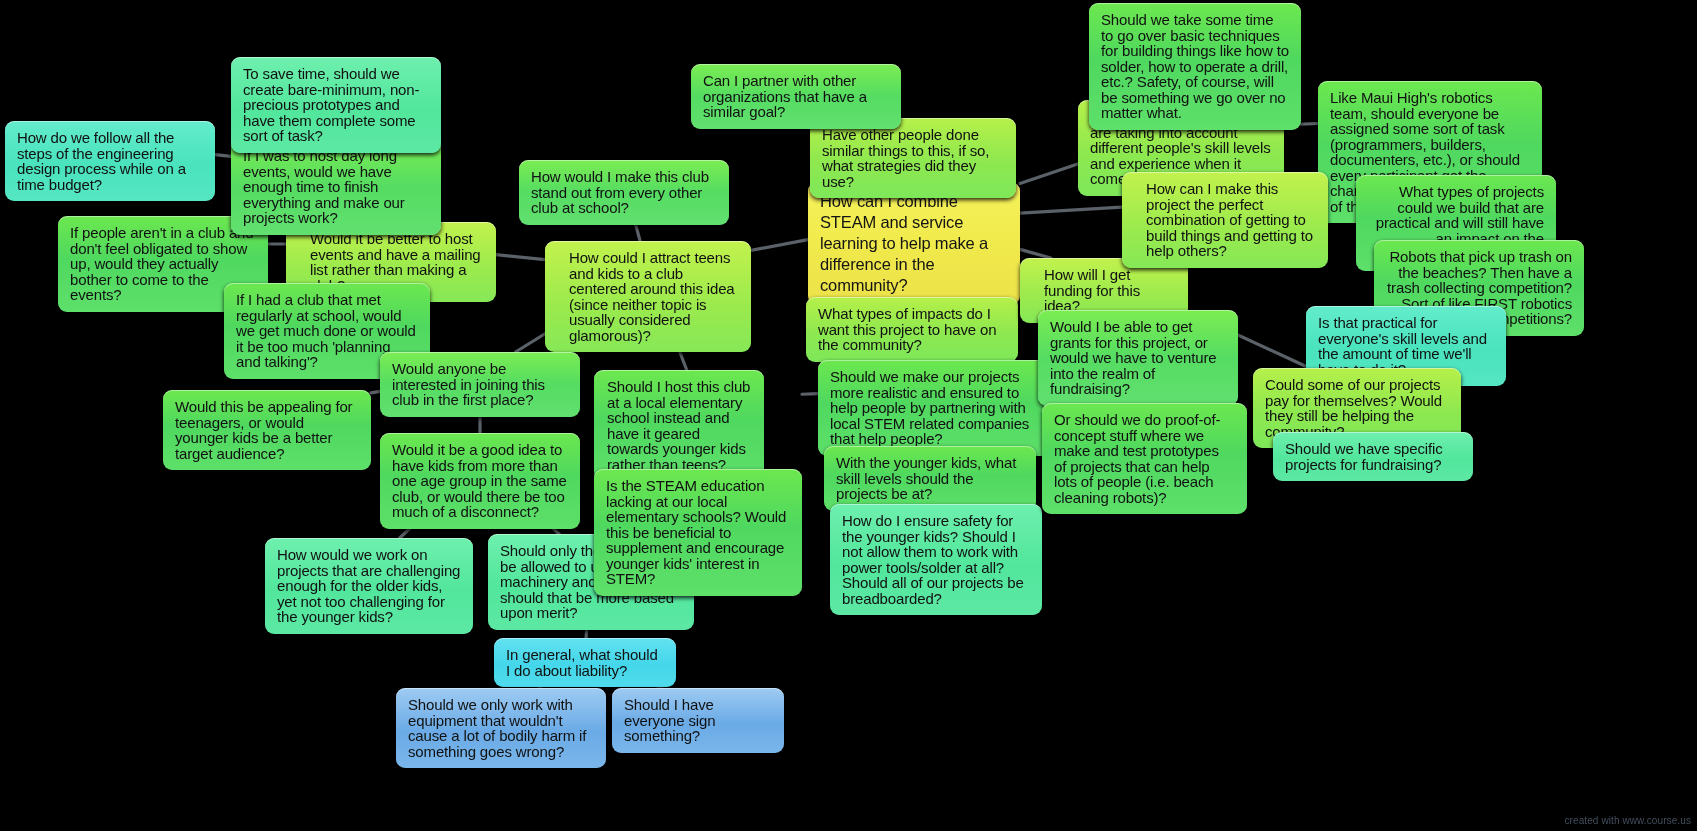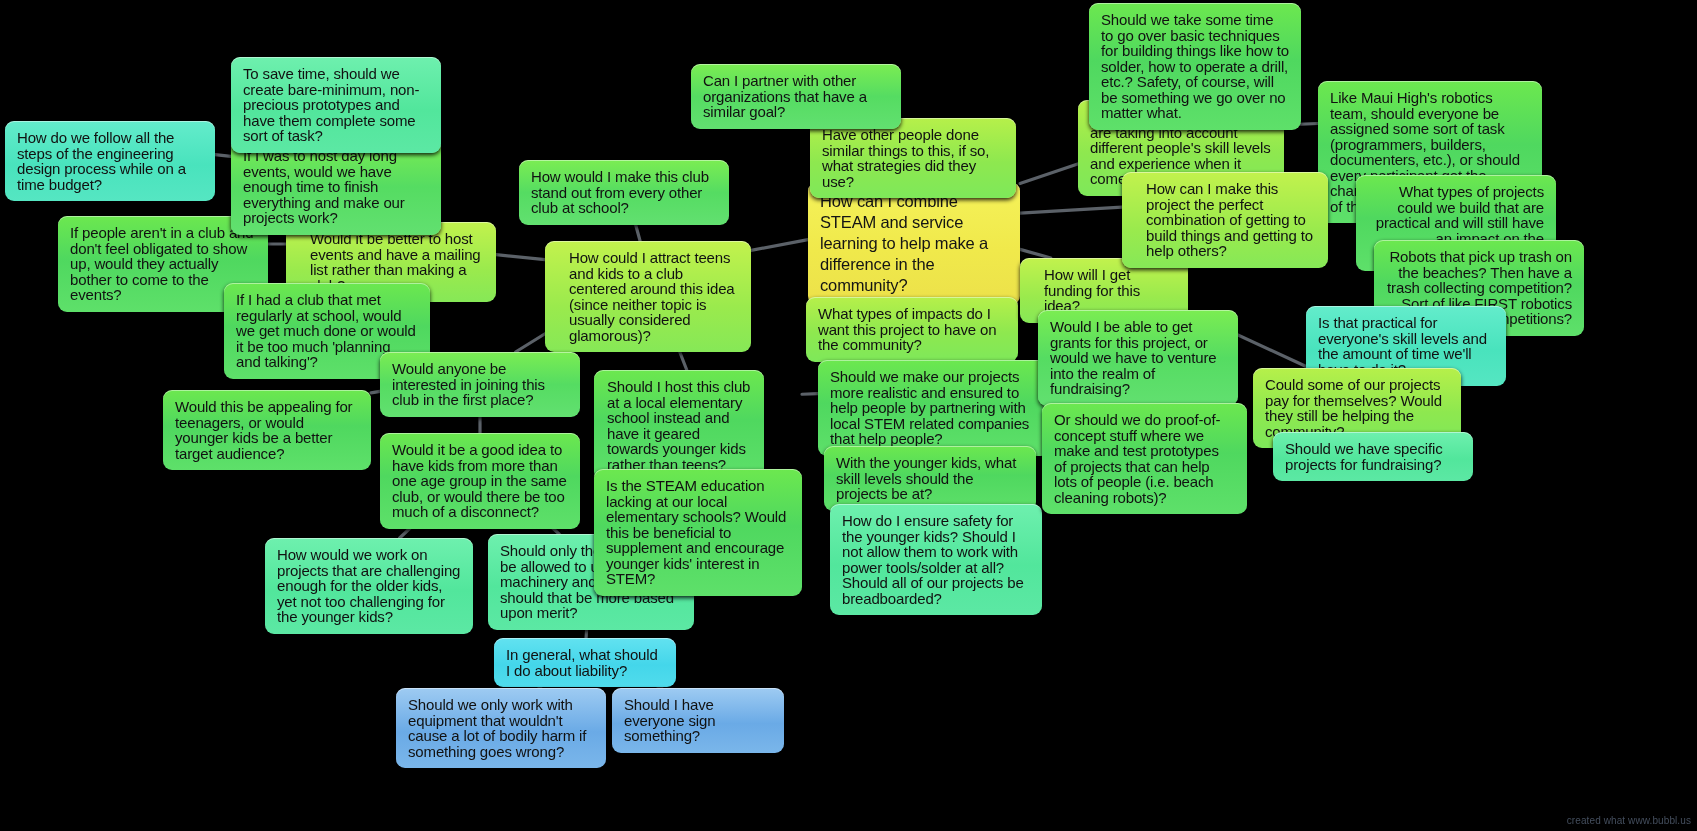--- a/index.html
+++ b/index.html
@@ -219,14 +219,14 @@
       <div class="node c-blue" style="left: 612px; top: 688px; width: 172px; min-height: 32px;">
         <span>Should I have everyone sign something?</span>
       </div>
       <div class="node c-green" style="left: 594px; top: 370px; width: 170px; min-height: 58px; padding-left: 13px;">
         <span>Should I host this club at a local elementary school instead and have it geared towards younger kids rather than teens?</span>
       </div>
       <div class="node c-green" style="left: 594px; top: 469px; width: 208px; min-height: 66px;">
         <span>Is the STEAM education lacking at our local elementary schools? Would this be beneficial to supplement and encourage younger kids' interest in STEM?</span>
       </div>
     </div>
-  <div class="watermark">created what www.bubbl.us</div>
+  <div class="watermark">created with www.course.us</div>
 </div>
 
 </body></html>

